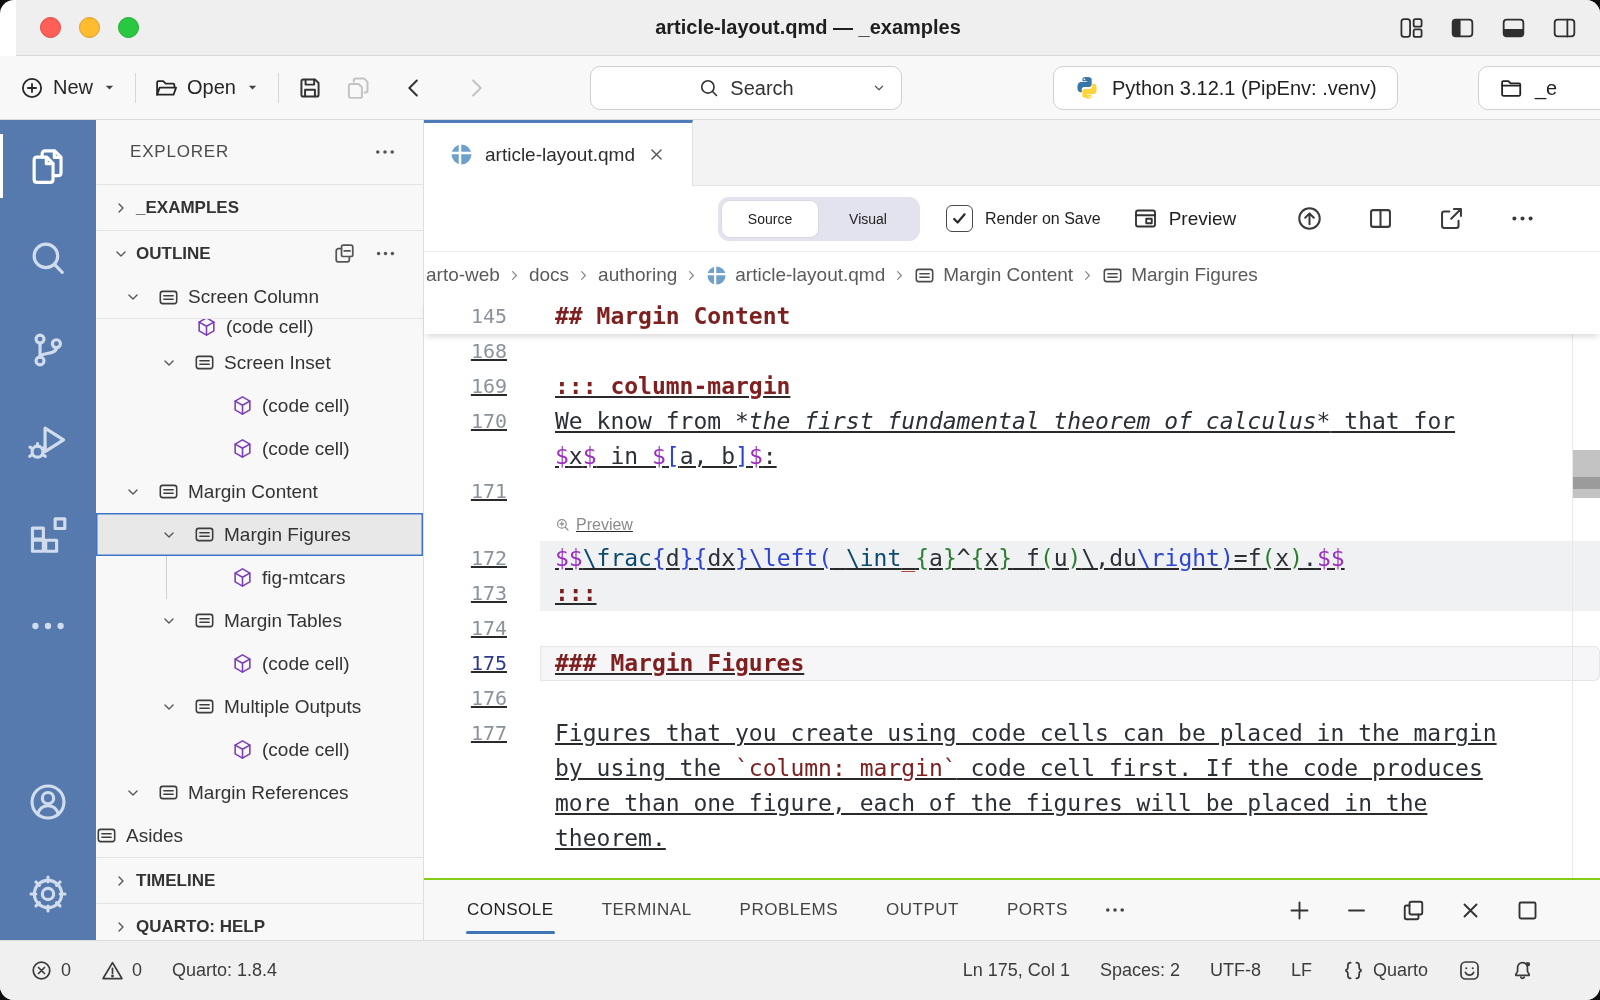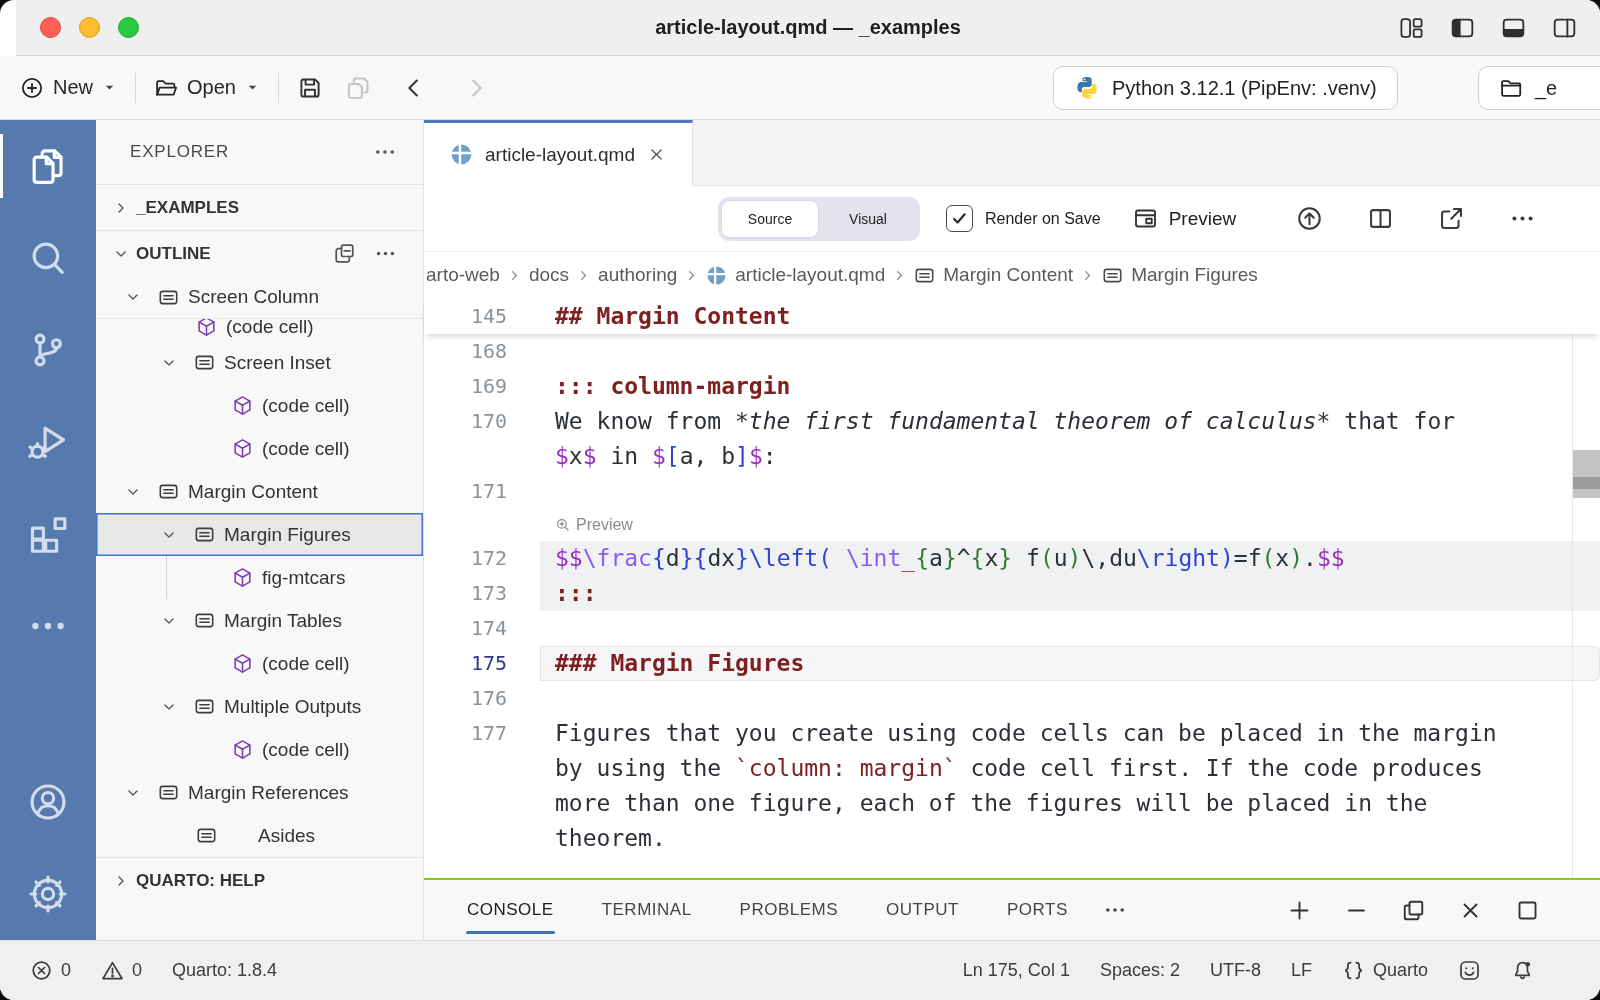--- a/index.html
+++ b/index.html
@@ -102,35 +102,35 @@
     white-space:nowrap;overflow:hidden;flex-shrink:0;}
   .crumb{display:flex;align-items:center;gap:8px;}
   .crumb .icon{width:21px;height:21px;color:#4a4a4a;}
   .crumb-sep{width:17px;height:17px;color:#8a8a8a;margin:0 6px;flex-shrink:0;}
 
   .sticky{height:36px;background:#fff;display:flex;box-shadow:0 5px 6px -2px rgba(0,0,0,.14);
     position:relative;z-index:3;flex-shrink:0;font-family:"DejaVu Sans Mono",monospace;}
   .sticky .gutter{line-height:36px;}
   .sticky .code-text{line-height:36px;}
 
-  .code{flex:1;position:relative;overflow:hidden;font-family:"DejaVu Sans Mono",monospace;font-size:23px;}
+  .code{flex:1;position:relative;overflow:hidden;font-family:"DejaVu Sans Mono",monospace;font-size:23px;text-decoration:underline;}
   .code-row{display:flex;height:35px;}
   .gutter{width:116px;flex-shrink:0;text-align:right;padding-right:33px;font-size:20px;color:#8a929c;
     line-height:35px;font-family:"DejaVu Sans Mono",monospace;}
   .gutter.cur{color:#2c3a8c;}
   .code-text{flex:1;padding-left:15px;white-space:pre;line-height:35px;font-size:23px;}
   .code-text.bg{background:#f0f1f3;}
   .code-text.cur{background:#f6f6f8;box-shadow:inset 0 0 0 1px #e6e6e9;border-radius:0 6px 6px 0;}
   .lens-row{height:32px;}
   .lens-row .code-text{display:flex;align-items:center;gap:5px;font-family:"Liberation Sans",sans-serif;
     font-size:16px;color:#8b8b8b;line-height:32px;}
   .lens-row .icon{width:16px;height:16px;}
   .md{color:#2b2f36;} .em{color:#2b2f36;font-style:italic;} .hd{color:#7e2020;font-weight:bold;}
   .ic{color:#7e2020;} .dl{color:#9a2fc0;} .b1{color:#2d44d4;} .b2{color:#2e7d32;}
-  .cm{color:#8b5cf6;} .sb{color:#b03a2e;}
+  .cm{color:#0c4a6e;} .sb{color:#b03a2e;}
   .vscroll{position:absolute;top:0;bottom:0;right:0;width:28px;border-left:1px solid #e8e8e8;}
   .vthumb{position:absolute;top:116px;left:0;right:0;height:48px;background:#c3c3c3;}
   .vband{position:absolute;top:27px;left:0;right:0;height:12px;background:#9b9b9b;}
 
   
   .panel{height:62px;border-top:2px solid #84cc16;background:#f9f8f8;display:flex;align-items:center;
     padding:0 60px 0 42px;flex-shrink:0;}
   .panel-tabs{display:flex;align-items:center;gap:46px;}
   .panel-tab{position:relative;font-size:17px;letter-spacing:.5px;color:#454545;padding:4px 1px;}
   .panel-tab.active{color:#1d1d1d;}
@@ -235,20 +235,34 @@
         <svg viewBox="0 0 20 20" fill="none" stroke="currentColor" stroke-width="1.5" stroke-linecap="round" stroke-linejoin="round">
           <path d="M12.2 4.2L6.4 10l5.8 5.8"></path>
         </svg>
       </span>
     <span class="icon iconbtn gap22 dim" style="margin-left:36px">
         <svg viewBox="0 0 20 20" fill="none" stroke="currentColor" stroke-width="1.5" stroke-linecap="round" stroke-linejoin="round">
           <path d="M7.8 4.2l5.8 5.8-5.8 5.8"></path>
         </svg>
       </span>
 
+    <div class="search-box">
+      <span class="icon i22">
+          <svg viewBox="0 0 20 20" fill="none" stroke="currentColor" stroke-width="1.5" stroke-linecap="round" stroke-linejoin="round">
+            <circle cx="9" cy="9" r="5.6"></circle>
+            <path d="M13.2 13.2l3.6 3.6"></path>
+          </svg>
+        </span>
+      <span>Search</span>
+      <span class="icon chev">
+          <svg viewBox="0 0 20 20" fill="none" stroke="currentColor" stroke-width="1.5" stroke-linecap="round" stroke-linejoin="round">
+            <path d="M5.5 7.8l4.5 4.4 4.5-4.4"></path>
+          </svg>
+        </span>
+    </div>
 
     <div class="pill-btn python-btn">
       <span class="icon i26">
           <svg viewBox="0 0 20 20" fill="none" stroke="currentColor" stroke-width="1.5" stroke-linecap="round" stroke-linejoin="round">
             <path fill="#3776ab" stroke="none" d="M10 1.5c-3.8 0-3.5 1.7-3.5 1.7v1.7h3.6v.5H5s-2.4.3-2.4 4.1 2.1 3.7 2.1 3.7h1.3v-1.8s-.1-2.1 2-2.1h3.6s2-.1 2-1.9V3.4s.3-1.9-3.6-1.9zm-2 1.2a.64.64 0 1 1 0 1.3.64.64 0 0 1 0-1.3z"></path>
             <path fill="#ffd43b" stroke="none" d="M10 18.5c3.8 0 3.5-1.7 3.5-1.7v-1.7H9.9v-.5H15s2.4.3 2.4-4.1-2.1-3.7-2.1-3.7H14v1.8s.1 2.1-2 2.1H8.4s-2 .1-2 1.9v3.2s-.3 1.9 3.6 1.9zm2-1.2a.64.64 0 1 1 0-1.3.64.64 0 0 1 0 1.3z"></path>
           </svg>
         </span>
       <span>Python 3.12.1 (PipEnv: .venv)</span>
     </div>
@@ -573,32 +587,40 @@
             <span class="t-icon">
               <span class="icon">
                 <svg viewBox="0 0 20 20" fill="none" stroke="currentColor" stroke-width="1.5" stroke-linecap="round" stroke-linejoin="round">
                   <rect x="2.2" y="4.2" width="15.6" height="11.6" rx="2.2"></rect>
                   <path d="M5.6 8.3h8.8M5.6 11.7h8.8"></path>
                 </svg>
               </span>
             </span>
             <span>Margin References</span>
           </div>
-          <div class="tree-row" style="padding-left: 100px; gap: 32px;">
+          <div class="tree-row" style="">
             <span class="t-icon">
               <span class="icon">
                 <svg viewBox="0 0 20 20" fill="none" stroke="currentColor" stroke-width="1.5" stroke-linecap="round" stroke-linejoin="round">
                   <rect x="2.2" y="4.2" width="15.6" height="11.6" rx="2.2"></rect>
                   <path d="M5.6 8.3h8.8M5.6 11.7h8.8"></path>
                 </svg>
               </span>
             </span>
             <span>Asides</span>
           </div>
         </div>
+      <div class="sb-sec">
+        <span class="icon sec-chev">
+            <svg viewBox="0 0 20 20" fill="none" stroke="currentColor" stroke-width="1.5" stroke-linecap="round" stroke-linejoin="round">
+              <path d="M7.8 5.5l4.4 4.5-4.4 4.5"></path>
+            </svg>
+          </span>
+        <span>TIMELINE</span>
+      </div>
       <div class="sb-sec">
         <span class="icon sec-chev">
             <svg viewBox="0 0 20 20" fill="none" stroke="currentColor" stroke-width="1.5" stroke-linecap="round" stroke-linejoin="round">
               <path d="M7.8 5.5l4.4 4.5-4.4 4.5"></path>
             </svg>
           </span>
         <span>QUARTO: HELP</span>
       </div>
     </div>
 

